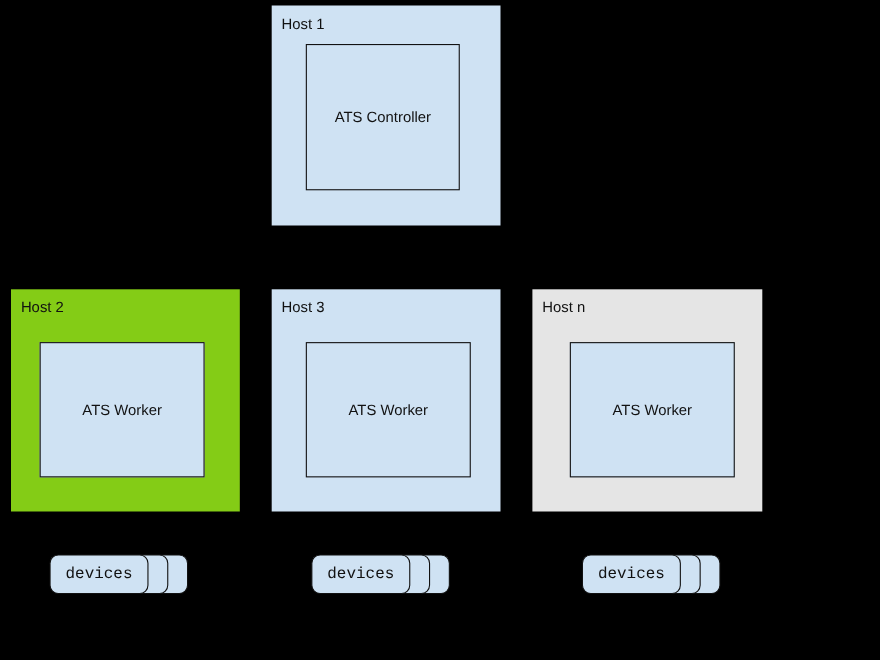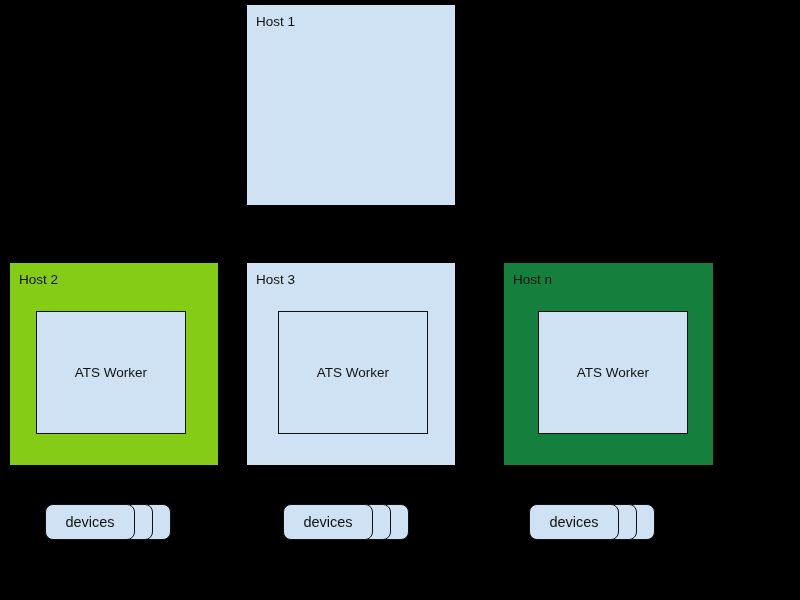--- a/index.html
+++ b/index.html
@@ -73,20 +73,21 @@
     line-height: 20px;
     color: #111111;
     white-space: nowrap;
   }
 
   
   .device-stack {
     position: absolute;
     width: 126px;
     height: 42px;
+    font-family: Liberation Mono, monospace;
   }
   .device-stack .layer {
     position: absolute;
     background: #cfe2f3;
     border: 1px solid #111111;
     border-radius: 8px;
     box-sizing: border-box;
     width: 90px;
     height: 36px;
     top: 3px;
@@ -106,38 +107,41 @@
     white-space: nowrap;
   }
 </style>
 </head>
 <body style="background: rgb(0, 0, 0);">
 
 <div class="canvas">
 
   <div class="host-box" id="host-1" style="left: 247px; top: 5px; width: 208px; height: 200px; background: rgb(207, 226, 243);">
     <span class="host-label">Host 1</span>
+    <div class="inner-box" id="host-1-inner" style="left: 31px; top: 35px; width: 140px; height: 133px; background: rgb(207, 226, 243); border-color: rgb(17, 17, 17);">
+      <span class="inner-label">ATS Controller</span>
+    </div>
   </div>
 
 
   <div class="host-box" id="host-2" style="left: 10px; top: 263px; width: 208px; height: 202px; background: #84cc16;">
     <span class="host-label">Host 2</span>
     <div class="inner-box" id="host-2-inner" style="left: 26px; top: 48px; width: 150px; height: 123px; background: rgb(207, 226, 243); border-color: rgb(17, 17, 17);">
       <span class="inner-label">ATS Worker</span>
     </div>
   </div>
 
   <div class="host-box" id="host-3" style="left: 247px; top: 263px; width: 208px; height: 202px; background: rgb(207, 226, 243);">
     <span class="host-label">Host 3</span>
     <div class="inner-box" id="host-3-inner" style="left: 31px; top: 48px; width: 150px; height: 123px; background: rgb(207, 226, 243); border-color: rgb(17, 17, 17);">
       <span class="inner-label">ATS Worker</span>
     </div>
   </div>
 
-  <div class="host-box" id="host-n" style="left: 504px; top: 263px; width: 209px; height: 202px; background: #15803d;">
+  <div class="host-box" id="host-n" style="left: 484px; top: 263px; width: 209px; height: 202px; background: #e5e5e5;">
     <span class="host-label">Host n</span>
     <div class="inner-box" id="host-n-inner" style="left: 34px; top: 48px; width: 150px; height: 123px; background: rgb(207, 226, 243); border-color: rgb(17, 17, 17);">
       <span class="inner-label">ATS Worker</span>
     </div>
   </div>
 
   <div class="device-stack" id="devices-0" style="left: 45px; top: 501px;">
     <div class="layer back2" style="background: rgb(207, 226, 243); border-color: rgb(17, 17, 17);"></div>
     <div class="layer back1" style="background: rgb(207, 226, 243); border-color: rgb(17, 17, 17);"></div>
     <div class="layer front" style="background: rgb(207, 226, 243); border-color: rgb(17, 17, 17);">

